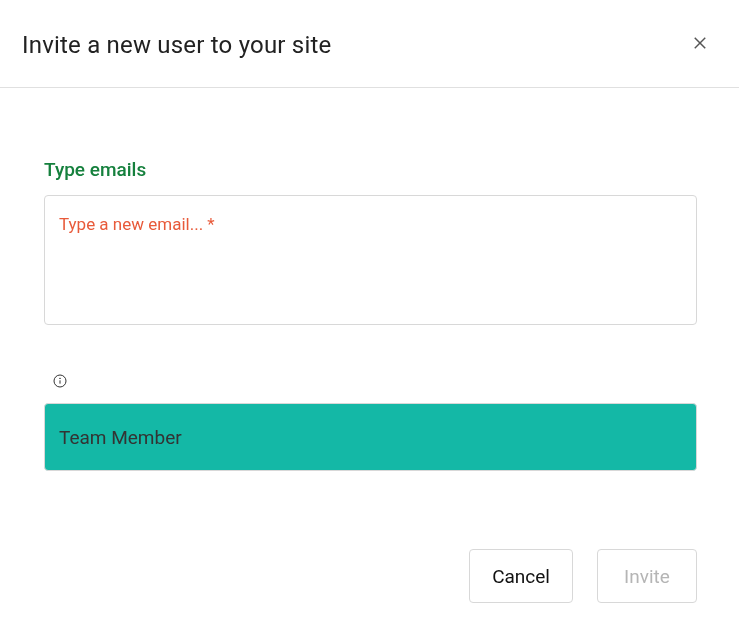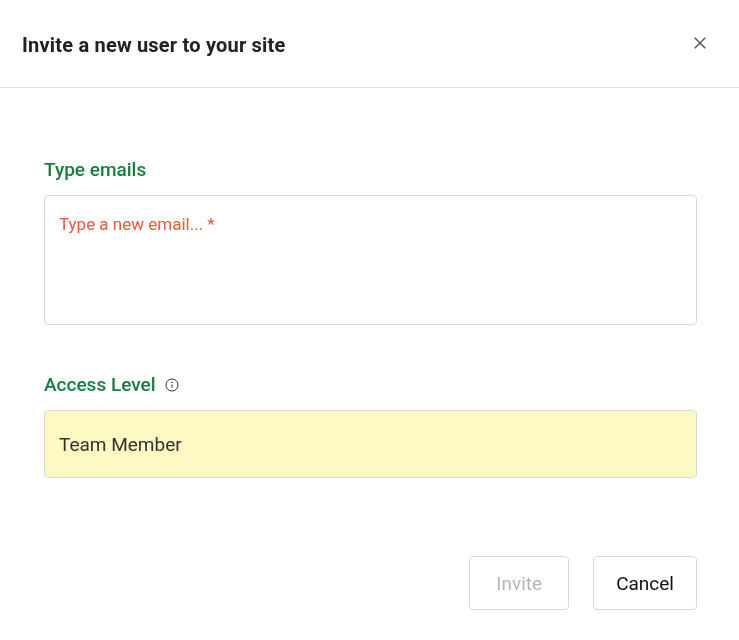--- a/index.html
+++ b/index.html
@@ -15,22 +15,22 @@
       overflow: hidden;
     }
     .dialog-header {
       display: flex;
       justify-content: space-between;
       align-items: center;
       padding: 30px 26px 28px 22px;
       border-bottom: 1px solid #e0e0e0;
     }
     .dialog-title {
-      font-size: 20px;
-      font-weight: 700;
+      font-size: 24px;
+      font-weight: 400;
       color: #222;
       letter-spacing: 0.2px;
     }
     .close-btn {
       background: none;
       border: none;
       cursor: pointer;
       padding: 4px;
       color: #666;
       display: flex;
@@ -86,21 +86,21 @@
     }
     .select-box {
       width: 100%;
       height: 68px;
       border: 1px solid #d8d8d8;
       border-radius: 4px;
       padding: 0 14px;
       font-size: 19px;
       font-family: inherit;
       color: #333;
-      background: #fef9c3;
+      background: #14b8a6;
       appearance: none;
       outline: none;
       cursor: pointer;
       display: flex;
       align-items: center;
     }
     .dialog-footer {
       display: flex;
       justify-content: flex-end;
       gap: 24px;
@@ -145,32 +145,31 @@
 
 <div class="dialog-body">
 
   <div class="form-group">
     <div class="form-label">Type emails</div>
     <textarea class="emails-box" placeholder="Type a new email... *" style=""></textarea>
   </div>
 
   <div class="form-group">
     <div class="form-label">
-      <span>Access Level</span>
       <span class="info-icon">
         <svg viewBox="0 0 24 24">
           <circle cx="12" cy="12" r="9"></circle>
           <line x1="12" y1="11" x2="12" y2="16"></line>
           <circle cx="12" cy="8" r="0.5" fill="#333" stroke="#333"></circle>
         </svg>
       </span>
     </div>
     <div class="select-box">
       <span>Team Member</span>
     </div>
   </div>
 
 </div>
 
 <div class="dialog-footer">
+  <button class="btn btn-cancel">Cancel</button>
   <button class="btn btn-invite">Invite</button>
-  <button class="btn btn-cancel">Cancel</button>
 </div>
 
 </body></html>

